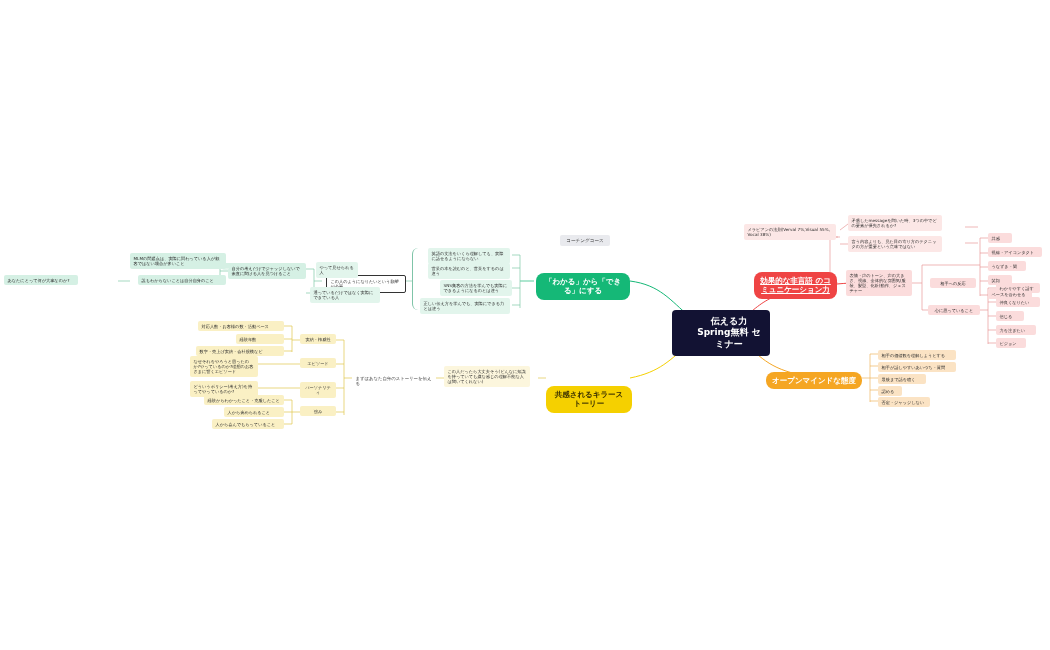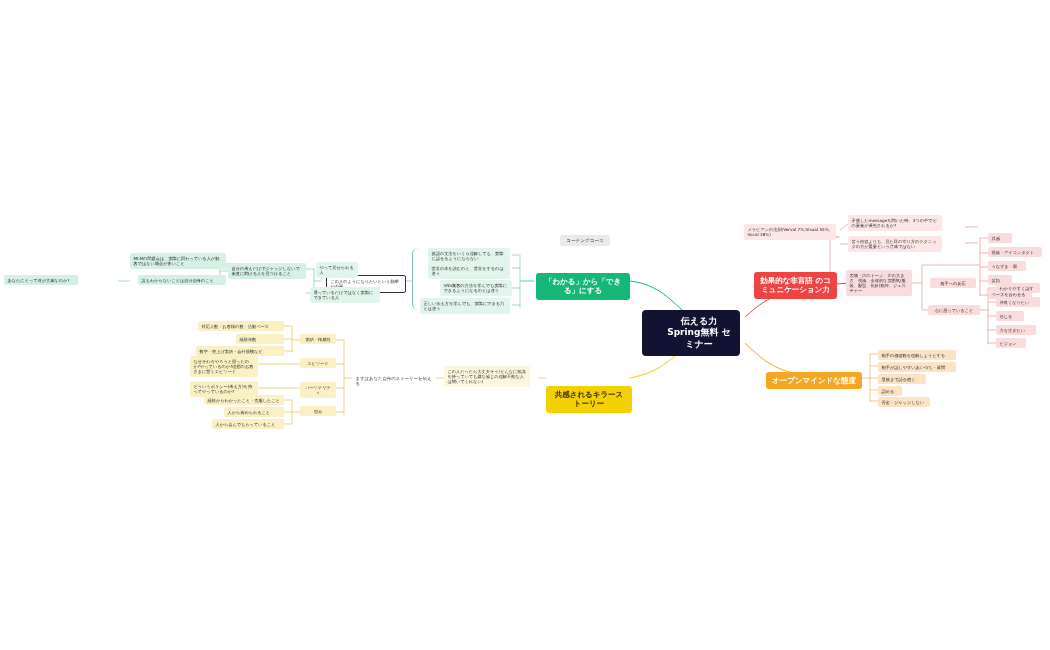--- a/index.html
+++ b/index.html
@@ -4,21 +4,21 @@
 <style>
   html,body{margin:0;padding:0;background:#ffffff;}
   body{width:1050px;height:650px;overflow:hidden;
        font-family:"DejaVu Sans","Liberation Sans",sans-serif;}
   #canvas{position:relative;width:1050px;height:650px;}
   svg#links{position:absolute;left:0;top:0;width:1050px;height:650px;pointer-events:none;}
   .node{position:absolute;box-sizing:border-box;border-radius:3px;
         line-height:1.25;white-space:normal;}
   .root{background:#121233;color:#ffffff;font-size:9px;font-weight:bold;
         text-align:center;padding:6px 8px;border-radius:4px;}
-  .main{font-size:7.5px;font-weight:bold;padding:4px 6px;text-align:center;border-radius:3px;}
+  .main{font-size:7.5px;font-weight:bold;padding:4px 6px;text-align:center;border-radius:8px;}
   .main.green{background:#15b877;color:#ffffff;}
   .main.red{background:#ef4444;color:#ffffff;}
   .main.yellow{background:#f5d000;color:#3a3000;margin-top:15px;}
   .main.orange{background:#f5a623;color:#ffffff;text-align:center;}
   .leaf{font-size:4.2px;padding:2.5px 3.5px;border-radius:2px;color:#2b2b2b;}
   .g1{background:#d5f0e4;}
   .g2{background:#e2f5ec;}
   .r1{background:#fbdcdc;}
   .r2{background:#fce7e6;}
   .y1{background:#faf0c4;}
@@ -111,21 +111,21 @@
 
     <path d="M862,378 L870,378" stroke="#eeb45f" stroke-width="0.7" fill="none"></path>
     <path d="M870,354 L870,402" stroke="#eeb45f" stroke-width="0.7" fill="none"></path>
     <path d="M870,354 L878,354" stroke="#eeb45f" stroke-width="0.7" fill="none"></path>
     <path d="M870,366 L878,366" stroke="#eeb45f" stroke-width="0.7" fill="none"></path>
     <path d="M870,378 L878,378" stroke="#eeb45f" stroke-width="0.7" fill="none"></path>
     <path d="M870,390 L878,390" stroke="#eeb45f" stroke-width="0.7" fill="none"></path>
     <path d="M870,401 L878,401" stroke="#eeb45f" stroke-width="0.7" fill="none"></path>
   </svg>
 
-  <div class="node root" style="left:642px;top:310px;width:98px;padding-left:24px;">
+  <div class="node root" style="left:672px;top:310px;width:98px;padding-left:24px;">
     <span>伝える力Spring無料
 セミナー</span>
   </div>
 
   <div class="node leaf grey" style="left:560px;top:235px;width:50px;text-align:center;font-size:4.6px;">コーチングコース</div>
 
   <div class="node main green" style="left:536px;top:273px;width:94px;">「わかる」から「できる」にする</div>
 
   <div class="node leaf g2" style="left:428px;top:248px;width:82px;">英語の文法をいくら理解しても、実際に話せるようにならない</div>
   <div class="node leaf g2" style="left:428px;top:263px;width:82px;">営業の本を読むのと、営業をするのは違う</div>
@@ -170,21 +170,21 @@
   <div class="node leaf y1" style="left:196px;top:346px;width:88px;">数字・売上げ実績・会社規模など</div>
 
   <div class="node leaf y1" style="left:190px;top:356px;width:68px;">なぜそれをやろうと思ったのか?やっているのか?理想のお客さまに響くエピソード</div>
 
   <div class="node leaf y1" style="left:190px;top:381px;width:68px;">どういうポリシー(考え方)を持ってやっているのか?</div>
 
   <div class="node leaf y1" style="left:204px;top:395px;width:80px;">経験からわかったこと・克服したこと</div>
   <div class="node leaf y1" style="left:224px;top:407px;width:60px;">人から褒められること</div>
   <div class="node leaf y1" style="left:212px;top:419px;width:72px;">人から喜んでもらっていること</div>
 
-  <div class="node main red" style="left:754px;top:272px;width:83px;">効果的な非言語
+  <div class="node main red" style="left:754px;top:272px;width:83px;text-decoration:underline;">効果的な非言語
 のコミュニケーション力</div>
 
   <div class="node leaf r1" style="left:846px;top:270px;width:66px;">表情・声のトーン、声の大きさ、視線、全体的な雰囲気(服装、髪型、化粧)動作、ジェスチャー</div>
 
   <div class="node leaf r2" style="left:744px;top:224px;width:92px;">メラビアンの法則(Verval 7%,Visual 55%, Vocal 38%)</div>
   <div class="node leaf r2" style="left:848px;top:215px;width:94px;">矛盾したmessageを聞いた時、3つの中でどの要素が優先されるか?</div>
   <div class="node leaf r2" style="left:848px;top:236px;width:94px;">言う内容よりも、見た目の寄り方のテクニックの方が重要という意味ではない</div>
 
   <div class="node leaf r1" style="left:930px;top:278px;width:46px;text-align:center;">相手への反応</div>
   <div class="node leaf r1" style="left:988px;top:233px;width:24px;">共感</div>

